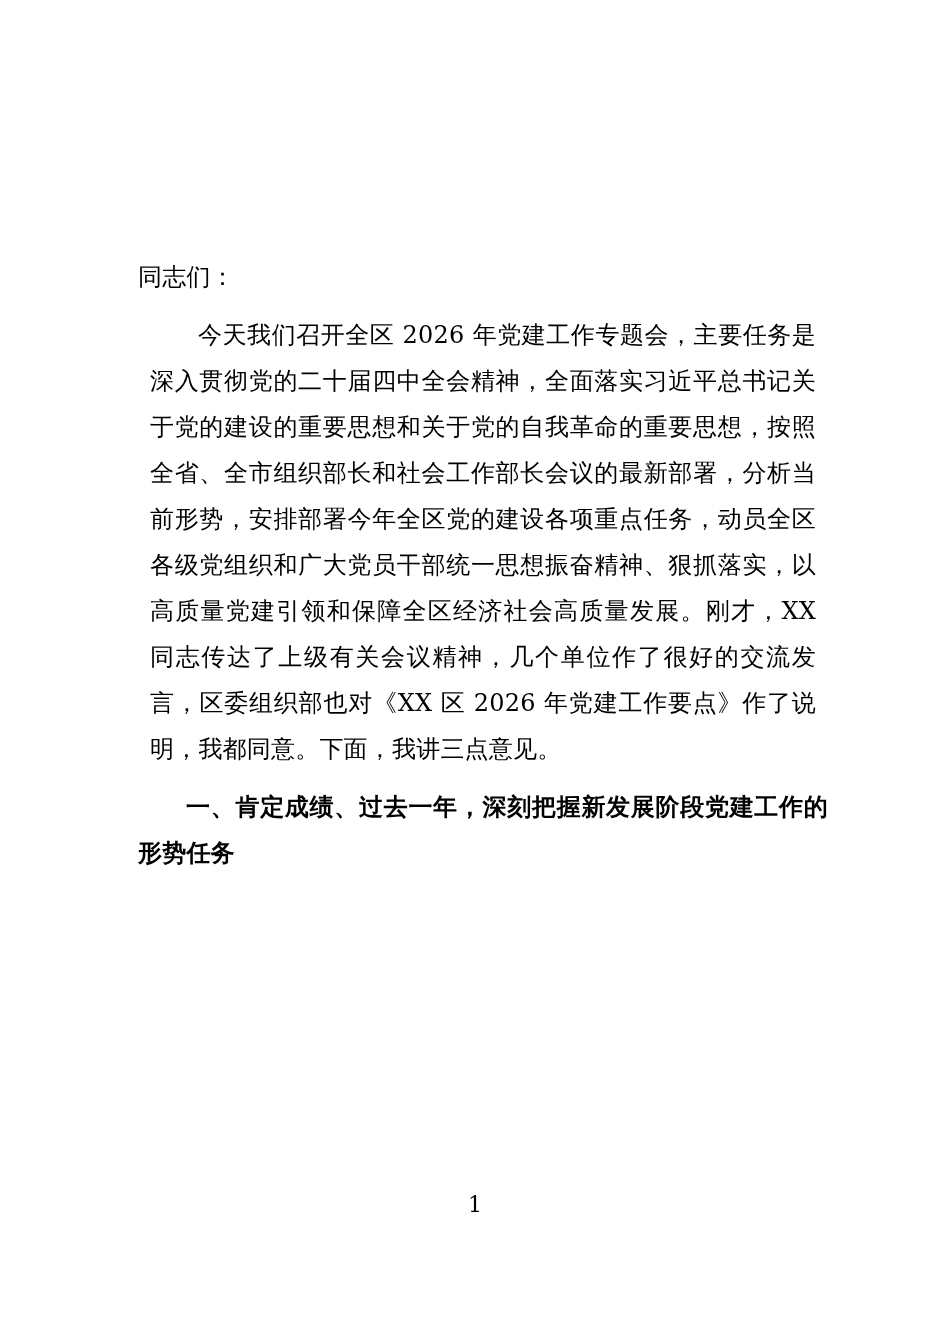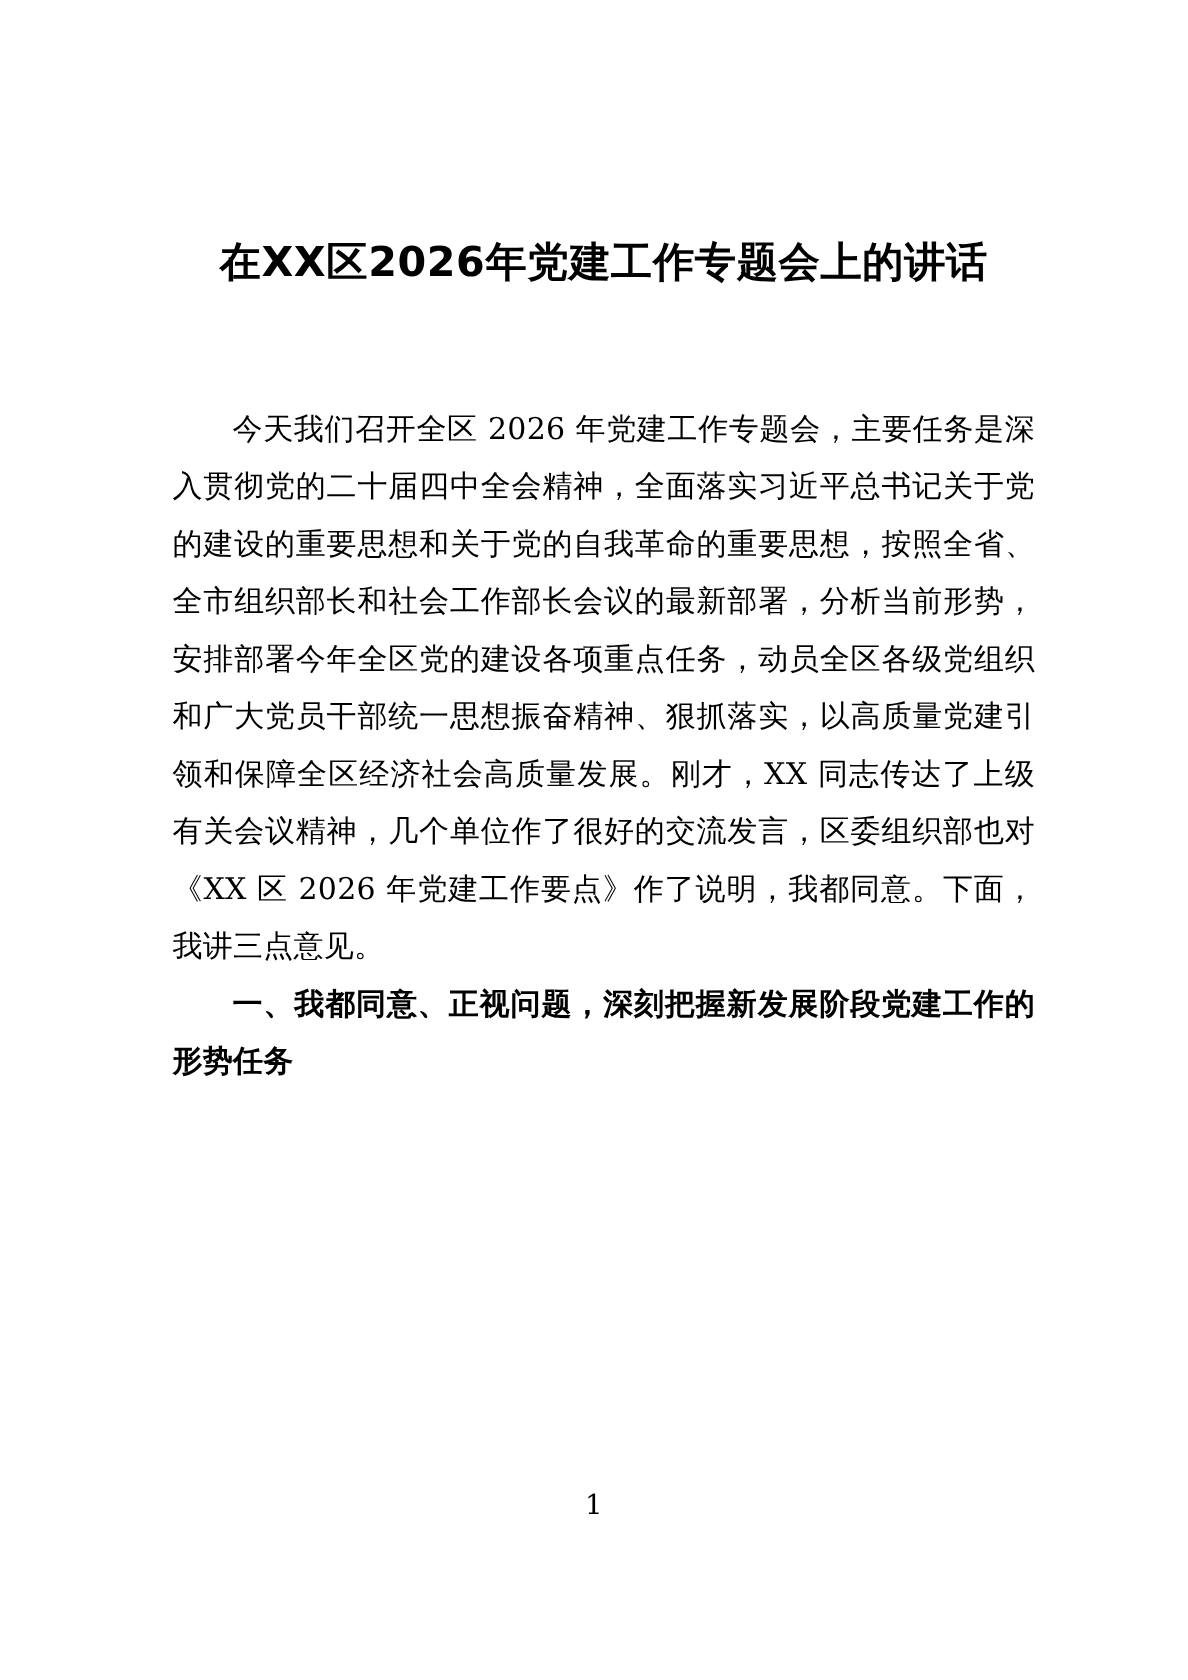--- a/index.html
+++ b/index.html
@@ -42,21 +42,21 @@
     font-size: 24px;
     line-height: 46px;
     letter-spacing: 0.2px;
     margin: 0;
     text-align: left;
   }
   .body-para {
     font-size: 24px;
     line-height: 46px;
     letter-spacing: 0.2px;
-    margin: 0;
+    margin: 12px;
     text-align: justify;
     text-align-last: left;
     text-indent: 48px;
   }
   .section-heading {
     font-family: "DejaVu Sans", "Liberation Sans", sans-serif;
     font-weight: bold;
     font-size: 24px;
     line-height: 46px;
     letter-spacing: 0.2px;
@@ -75,27 +75,27 @@
     font-family: "DejaVu Serif", "Liberation Serif", serif;
   }
 </style>
 </head>
 <body>
 
 <div class="page">
 
   <div class="content">
 
-    <h1 class="doc-title">在XX区2026年党建工作专题会上的讲话</h1>
 
     <div class="gap-after-title"></div>
 
+    <p class="salutation">同志们：</p>
 
     <p class="body-para">今天我们召开全区 2026 年党建工作专题会，主要任务是深入贯彻党的二十届四中全会精神，全面落实习近平总书记关于党的建设的重要思想和关于党的自我革命的重要思想，按照全省、全市组织部长和社会工作部长会议的最新部署，分析当前形势，安排部署今年全区党的建设各项重点任务，动员全区各级党组织和广大党员干部统一思想振奋精神、狠抓落实，以高质量党建引领和保障全区经济社会高质量发展。刚才，XX 同志传达了上级有关会议精神，几个单位作了很好的交流发言，区委组织部也对《XX 区 2026 年党建工作要点》作了说明，我都同意。下面，我讲三点意见。</p>
 
-    <p class="section-heading">一、我都同意、正视问题，深刻把握新发展阶段党建工作的形势任务</p>
+    <p class="section-heading">一、肯定成绩、过去一年，深刻把握新发展阶段党建工作的形势任务</p>
 
 
   </div>
 
   <div class="page-number">1</div>
 
 </div>
 
 </body></html>

